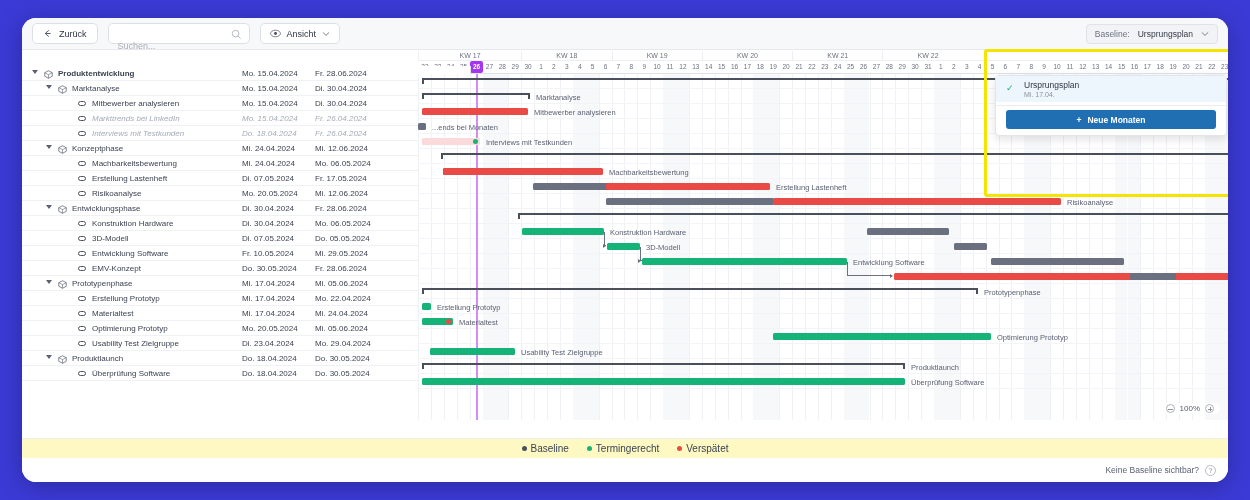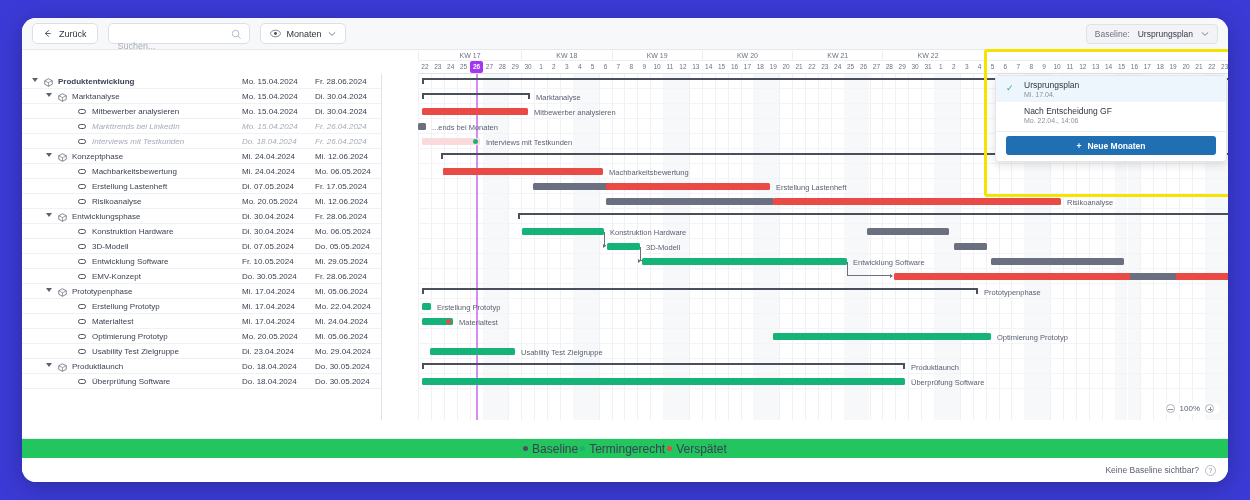--- a/index.html
+++ b/index.html
@@ -83,21 +83,21 @@
   .kw-row { position: relative; height: 11px; border-bottom: 1px solid #eceef2; }
   .kw { position: absolute; top: 1px; font-size: 7px; color: #6b7280;
         text-align: center; border-left: 1px solid #eceef2; height: 10px; line-height: 10px; }
   .day-row { position: relative; height: 12px; }
   .day { position: absolute; top: 0; width: 17px; height: 12px; line-height: 12px;
          font-size: 6.5px; color: #6b7280; text-align: center; }
   .day.today { background: #a435f0; color: #fff; border-radius: 2px; font-weight: bold; }
 
   
   #tasks {
-    position: absolute; left: 0; top: 56px; width: 360px; bottom: 62px;
+    position: absolute; left: 0; top: 48px; width: 449px; bottom: 62px;
     background: #fff; border-right: 1px solid #dfe2e8; overflow: hidden;
   }
   .trow {
     position: relative; height: 15px;
     border-bottom: 1px solid #f0f1f4;
     font-size: 8px; color: #3b4252;
   }
   .trow .nm { position: absolute; top: 3px; white-space: nowrap; }
   .trow .d1 { position: absolute; left: 220px; top: 3px; }
   .trow .d2 { position: absolute; left: 293px; top: 3px; }
@@ -147,23 +147,23 @@
     padding: 1px 6px; font-size: 8px; color: #5b6173;
   }
   .circ { width: 9px; height: 9px; border: 1px solid #aeb3bd; border-radius: 50%;
           position: relative; display: inline-block; }
   .circ::before { content:''; position:absolute; left:1.8px; top:3.5px; width:4.4px; height:1px; background:#8b909b; }
   .circ.plus::after { content:''; position:absolute; left:3.7px; top:1.8px; width:1px; height:4.4px; background:#8b909b; }
 
   
   #legend {
     position: absolute; left: 0; right: 0; bottom: 24px; height: 20px;
-    display: flex; align-items: center; justify-content: center; gap: 2px;
-    font-size: 12px; color: #3b4252;
-    border-top: 1px solid #eceef2; background: #22c55e;
+    display: flex; align-items: center; justify-content: center; gap: 18px;
+    font-size: 10px; color: #3b4252;
+    border-top: 1px solid #eceef2; background: #fef9c3;
   }
   .lg { display: flex; align-items: center; gap: 4px; }
   .dot { width: 5px; height: 5px; border-radius: 50%; }
   #footer {
     position: absolute; left:0; right:0; bottom:0; height: 24px;
     background: #fff; display: flex; align-items: center; justify-content: flex-end;
     padding-right: 12px; gap: 6px; font-size: 8.5px; color: #5b6173;
   }
   .qmark { width: 11px; height: 11px; border: 1px solid #b6bac3; border-radius: 50%;
     font-size: 7px; line-height: 10px; text-align: center; color: #8b909b; }
@@ -212,21 +212,21 @@
         <circle cx="5" cy="5" r="3.6" stroke="#aeb3bd" stroke-width="1" fill="none"></circle>
         <path d="M7.7 7.7 L10.5 10.5" stroke="#aeb3bd" stroke-width="1"></path>
       </svg>
     </div>
 
     <div class="btn-ansicht">
       <svg width="11" height="9" viewBox="0 0 14 10">
         <ellipse cx="7" cy="5" rx="6.2" ry="4.2" stroke="#4a5060" stroke-width="0.9" fill="none"></ellipse>
         <circle cx="7" cy="5" r="1.9" fill="#4a5060"></circle>
       </svg>
-      <span>Monaten</span>
+      <span>Ansicht</span>
       <svg width="8" height="6" viewBox="0 0 10 7">
         <path d="M1 1.5 L5 5.2 L9 1.5" stroke="#6b7280" stroke-width="1.1" fill="none"></path>
       </svg>
     </div>
 
 
     <div id="baseline-select">
       <span class="lbl-dim">Baseline:</span>
       <span>Ursprungsplan</span>
       <svg width="8" height="6" viewBox="0 0 10 7">
@@ -654,24 +654,20 @@
     </div>
   </div>
 
   <div id="dd-wrap">
     <div id="dropdown">
           <div class="dd-item sel">
             <span class="dd-check">✓</span>
             <div class="dd-t">Ursprungsplan</div>
             <div class="dd-s">Mi. 17.04.</div>
           </div>
-          <div class="dd-item">
-            <div class="dd-t">Nach Entscheidung GF</div>
-            <div class="dd-s">Mo. 22.04., 14:06</div>
-          </div>
           <div class="dd-sep"></div>
           <div class="dd-btn">
             <span>+</span>
             <span>Neue Monaten</span>
           </div>
         </div>
   </div>
 
   <div id="legend">
         <div class="lg">

